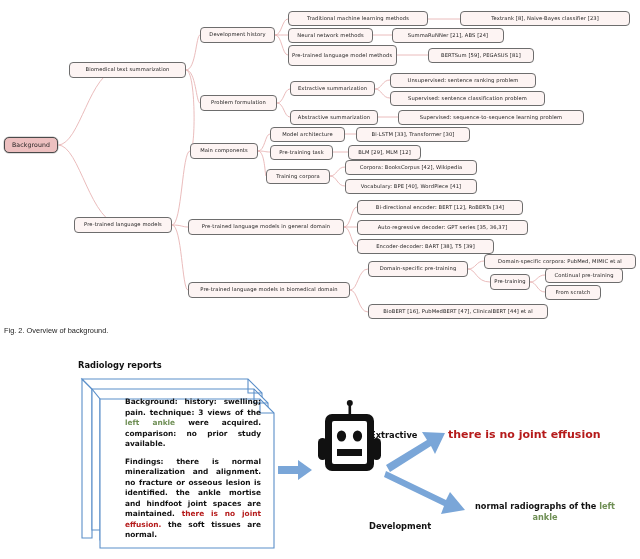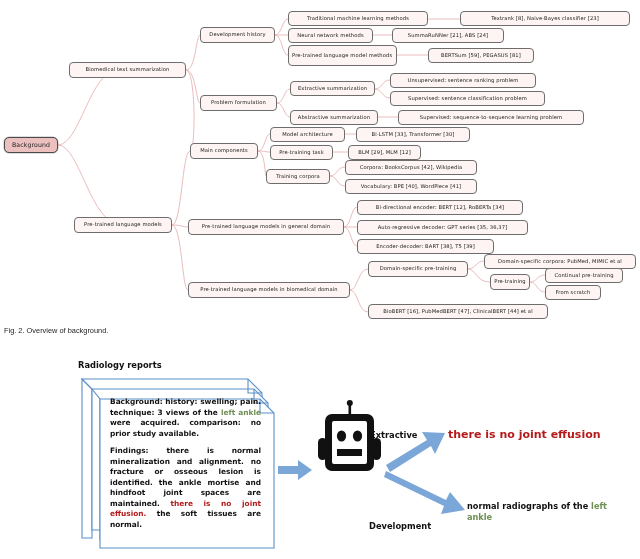--- a/index.html
+++ b/index.html
@@ -29,32 +29,32 @@
   #lower-svg{position:absolute;left:0;top:0;width:640px;height:211px;}
 
   .hand{font-family:"DejaVu Sans",sans-serif;font-weight:700;color:#111;}
 
   #rad-label{position:absolute;left:78px;top:12px;font-size:8.3px;}
 
   #doc-text{position:absolute;left:110px;top:49px;width:152px;height:143px;
             font-size:7.4px;line-height:1.42;text-align:justify;
             font-weight:700;color:#111;box-sizing:border-box;
             padding-right:1px;}
-  #doc-text p{margin:0 0 7px 0;}
+  #doc-text p{margin:0 0 7px 15px;}
   #doc-text p:last-child{margin-bottom:0;}
   .green{color:#6f8f55;}
   .red{color:#b51a1a;}
 
   .lbl{position:absolute;font-size:8.3px;font-weight:700;color:#111;}
   #lbl-extractive{left:370px;top:82px;text-align:center;}
   #lbl-abstractive{left:369px;top:173px;}
   #out-extractive{position:absolute;left:448px;top:80px;font-size:11px;
                   font-weight:700;color:#b51a1a;white-space:nowrap;}
   #out-abstractive{position:absolute;left:467px;top:153px;font-size:8.2px;
-                   font-weight:700;color:#111;line-height:1.32;
+                   font-weight:700;color:#111;text-align:center;line-height:1.32;
                    width:156px;}
 </style>
 </head>
 <body>
 
 <div id="mindmap">
 
   <svg id="mm-svg" viewBox="0 0 640 318">
     <g fill="none" stroke="#e8b4b4" stroke-width="0.9">
 

